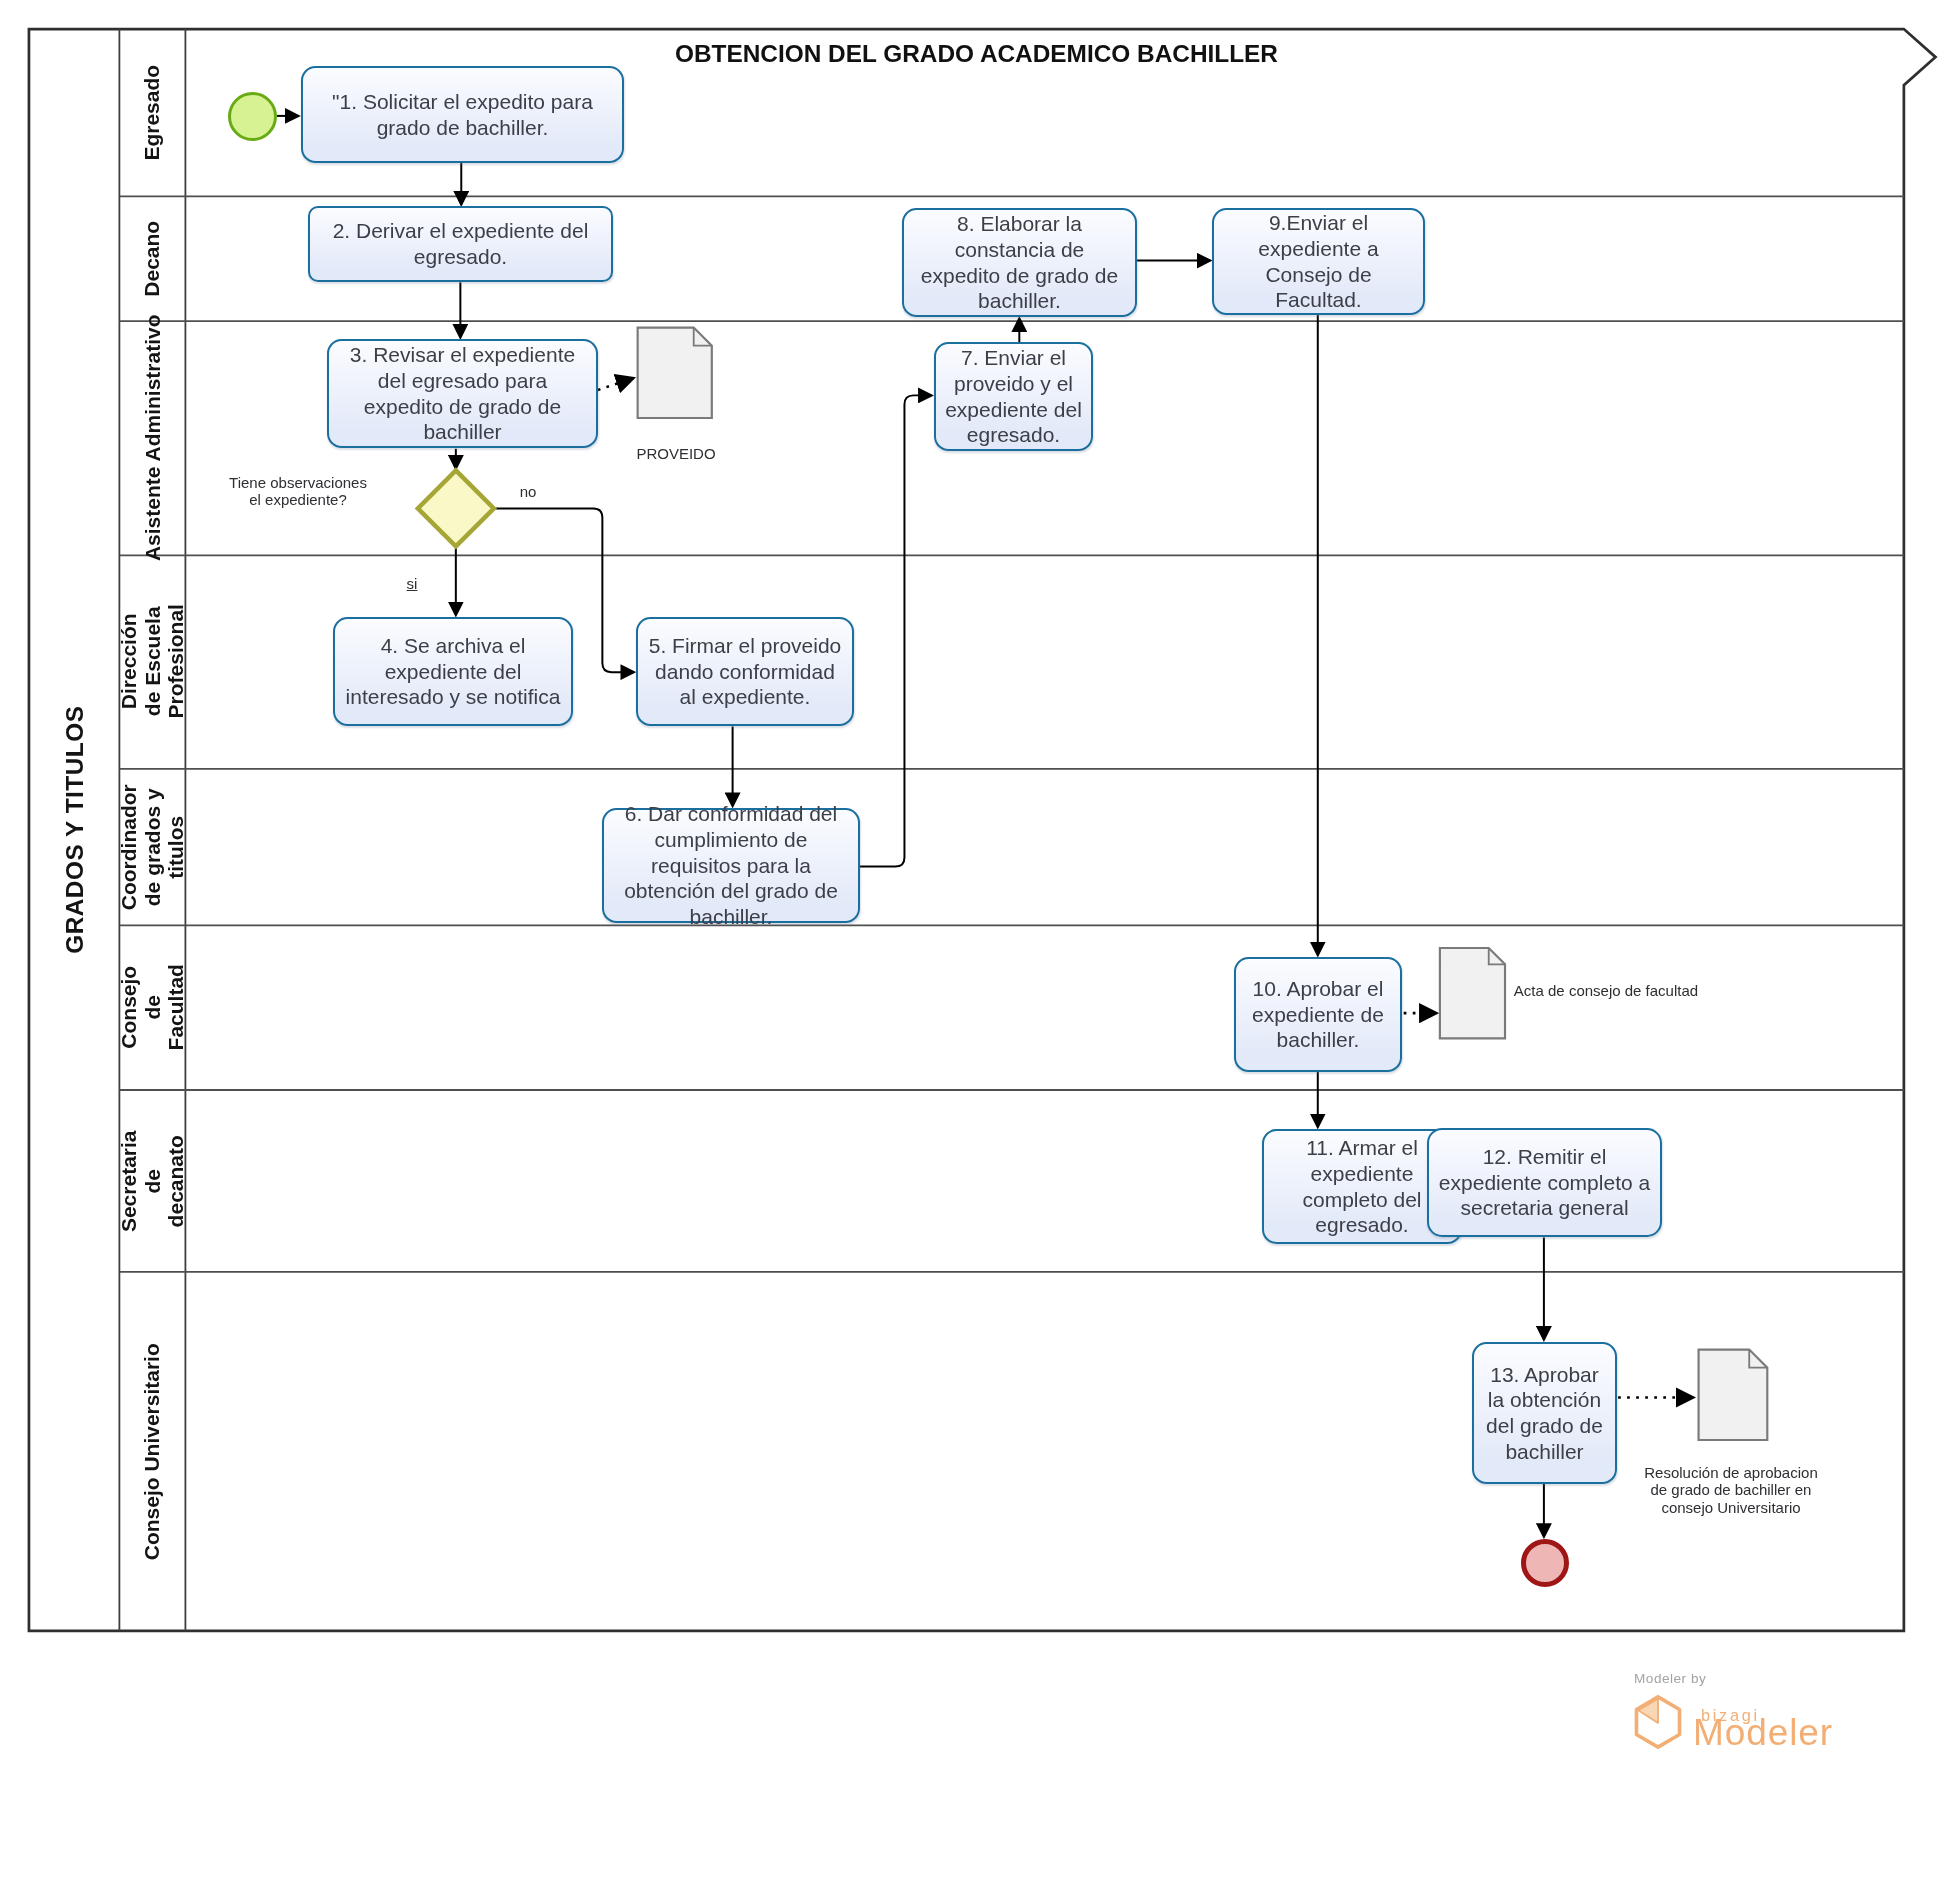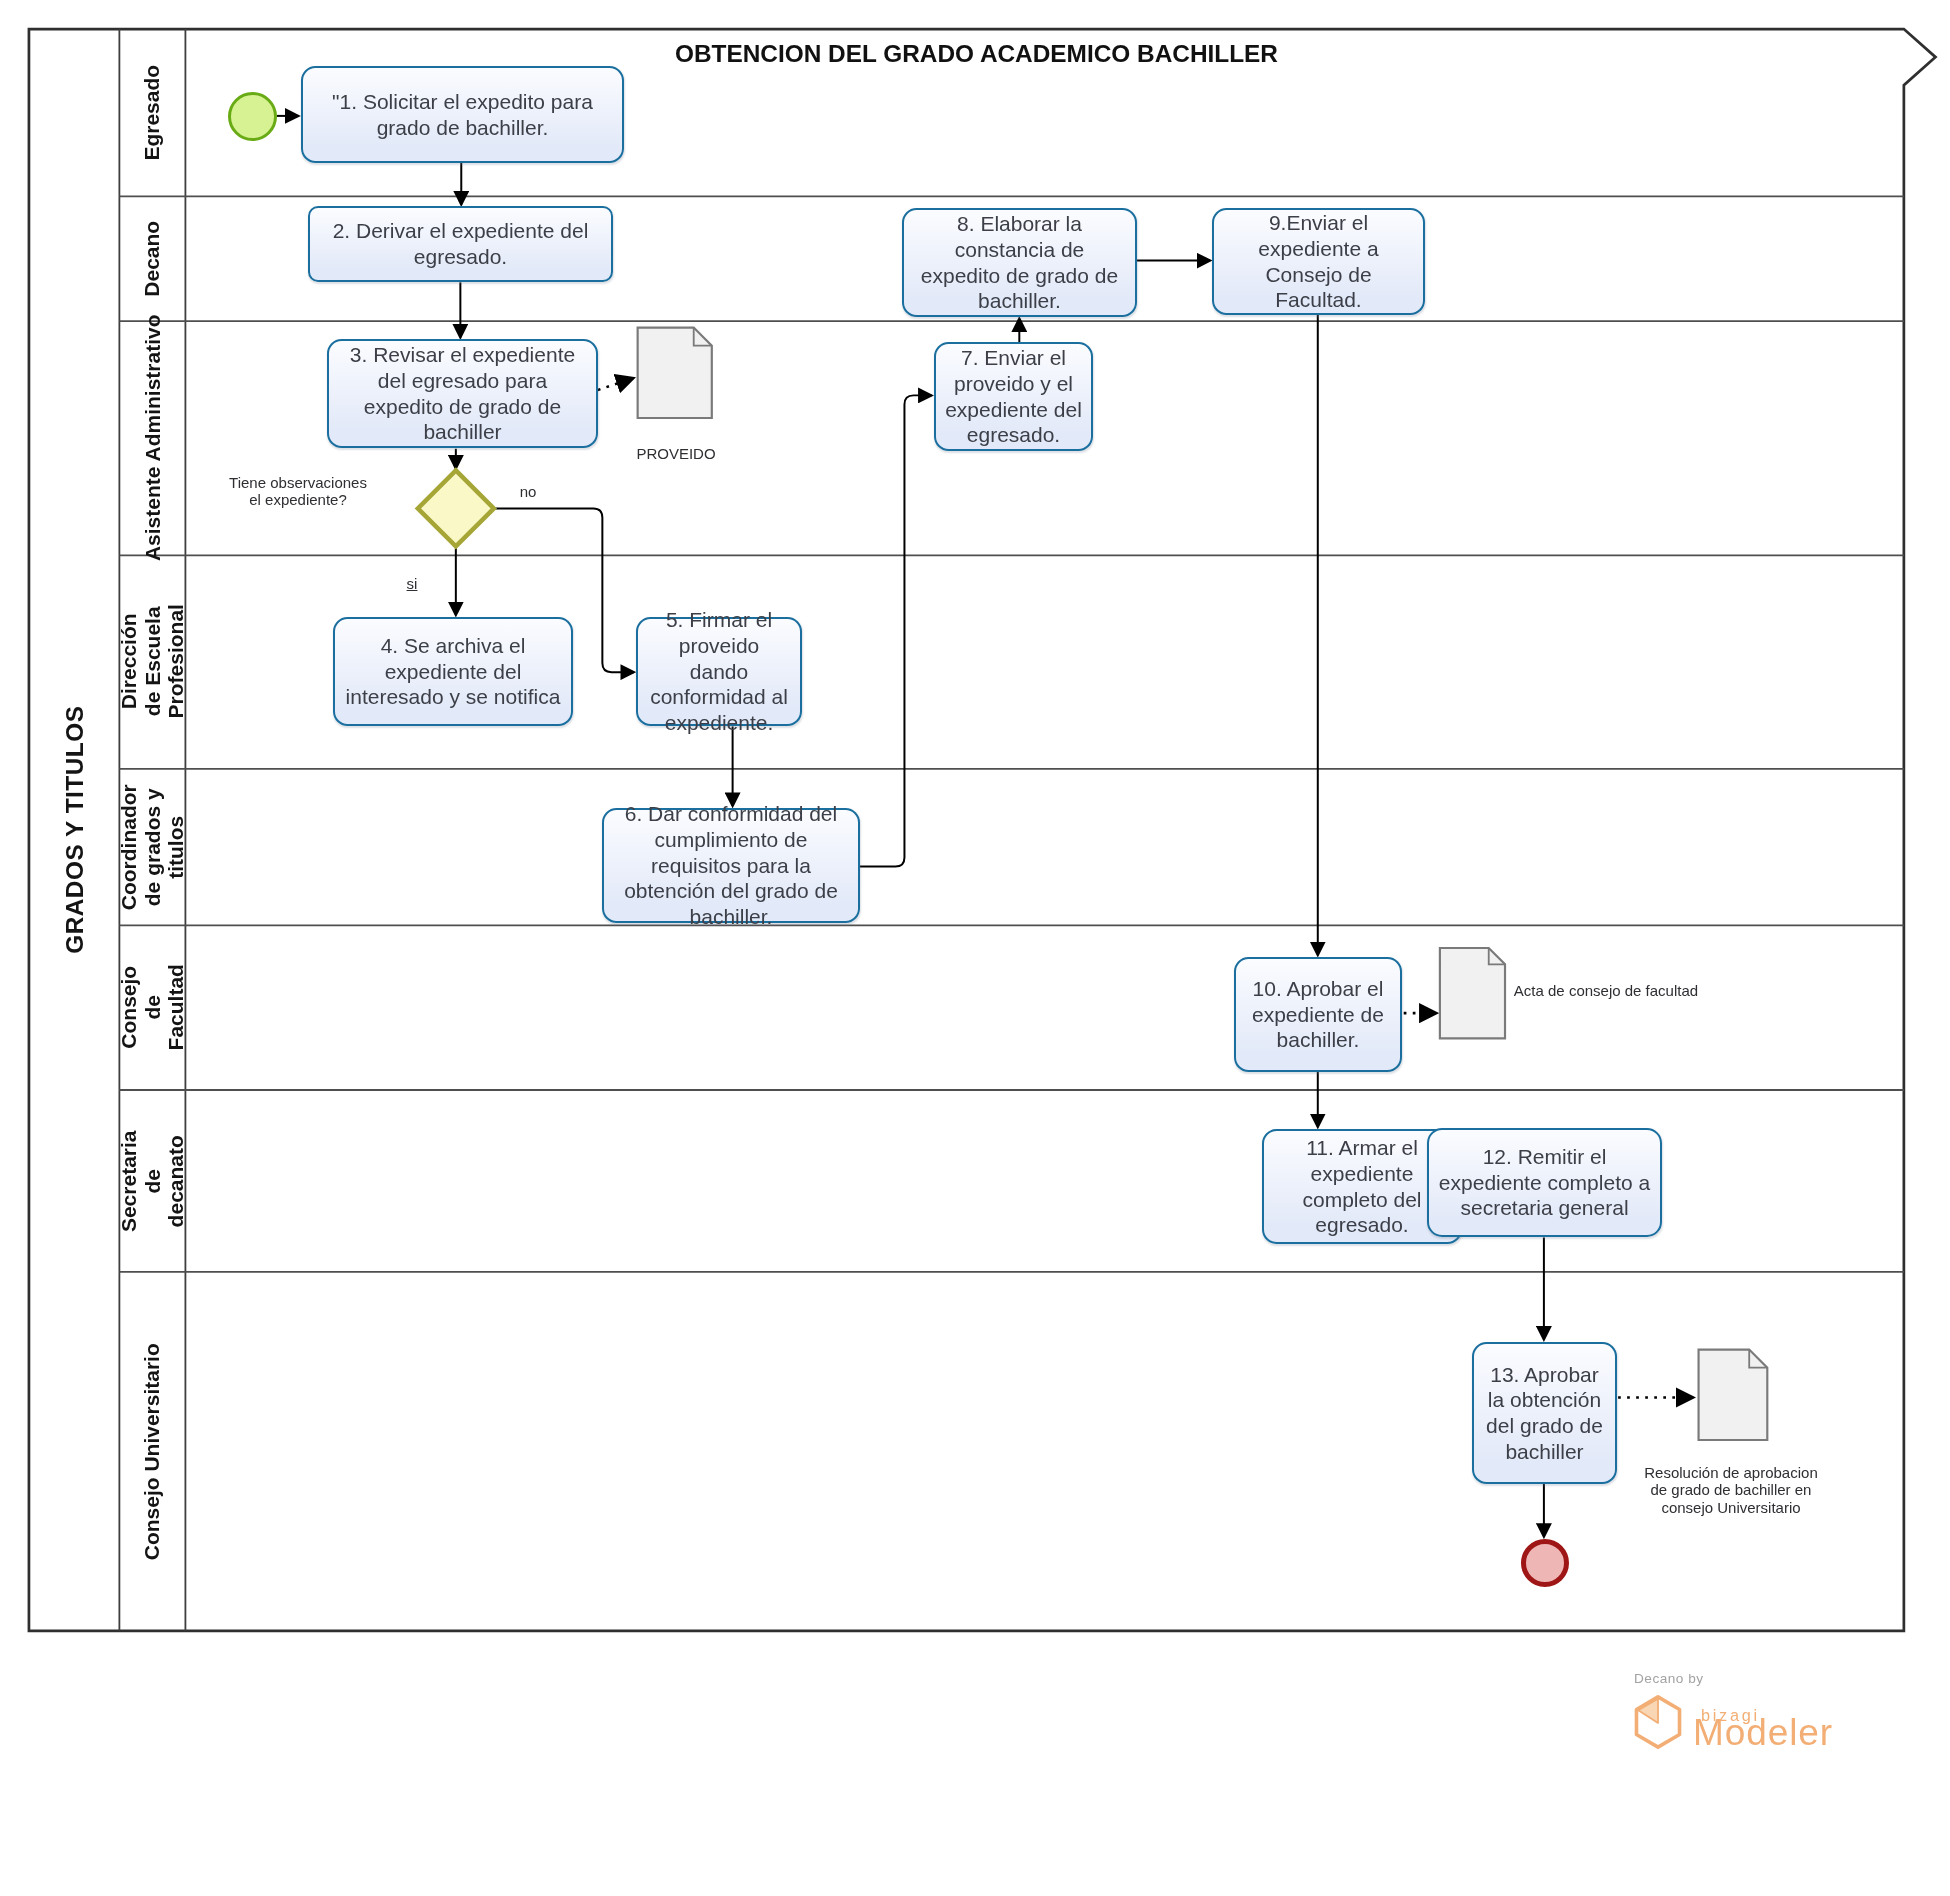--- a/index.html
+++ b/index.html
@@ -134,42 +134,42 @@
       <span class="nowrap">Consejo Universitario</span>
     </div>
 
   <div class="evt start-evt"></div>
   <div class="evt end-evt"></div>
 
   <div class="task" style="left:301px;top:66px;width:323px;height:97px;">"1. Solicitar el expedito para grado de bachiller.</div>
   <div class="task" style="left:308px;top:206px;width:305px;height:76px;border-radius:10px;">2. Derivar el expediente del egresado.</div>
   <div class="task" style="left:327px;top:339px;width:271px;height:109px;">3. Revisar el expediente del egresado para expedito de grado de bachiller</div>
   <div class="task" style="left:333px;top:617px;width:240px;height:109px;">4. Se archiva el expediente del interesado y se notifica</div>
-  <div class="task" style="left:636px;top:617px;width:166px;height:109px;">5. Firmar el proveido dando conformidad al expediente.</div>
+  <div class="task" style="left:636px;top:617px;width:218px;height:109px;">5. Firmar el proveido dando conformidad al expediente.</div>
   <div class="task" style="left:602px;top:808px;width:258px;height:115px;">6. Dar conformidad del cumplimiento de requisitos para la obtención del grado de bachiller.</div>
   <div class="task" style="left:934px;top:342px;width:159px;height:109px;">7. Enviar el proveido y el expediente del egresado.</div>
   <div class="task" style="left:902px;top:208px;width:235px;height:109px;">8. Elaborar la constancia de expedito de grado de bachiller.</div>
   <div class="task" style="left:1212px;top:208px;width:213px;height:107px;">9.Enviar el expediente a Consejo de Facultad.</div>
   <div class="task" style="left:1234px;top:957px;width:168px;height:115px;">10. Aprobar el expediente de bachiller.</div>
   <div class="task" style="left:1262px;top:1129px;width:200px;height:115px;">11. Armar el expediente completo del egresado.</div>
   <div class="task" style="left:1427px;top:1128px;width:235px;height:109px;border-radius:15px;">12. Remitir el expediente completo a secretaria general</div>
   <div class="task" style="left:1472px;top:1342px;width:145px;height:142px;">13. Aprobar la obtención del grado de bachiller</div>
 
   <div class="lbl pre" style="left:194px;top:474px;width:208px;">Tiene observaciones
 el expediente?</div>
   <div class="lbl" style="left:507px;top:483px;width:42px;">no</div>
   <div class="lbl" style="left:391px;top:575px;width:42px;text-decoration:underline;">si</div>
 
   <div class="lbl" style="left:597px;top:445px;width:158px;">PROVEIDO</div>
   <div class="lbl" style="left:1493px;top:982px;width:226px;">Acta de consejo de facultad</div>
   <div class="lbl pre" style="left:1590px;top:1464px;width:282px;">Resolución de aprobacion
 de grado de bachiller en
 consejo Universitario</div>
 
-  <div class="footer-powered">Decano by</div>
+  <div class="footer-powered">Modeler by</div>
   <svg style="position:absolute;left:1632px;top:1693px;" width="52" height="58" viewBox="0 0 58 64">
     <polygon points="29,4 53,18 53,46 29,60 5,46 5,18" fill="none" stroke="#f2ae74" stroke-width="4" stroke-linejoin="round"></polygon>
     <polygon points="7,19 29,6 29,33" fill="#f9d6b4" stroke="#f2ae74" stroke-width="2" stroke-linejoin="round"></polygon>
   </svg>
   <div class="footer-bizagi">bizagi</div>
   <div class="footer-modeler">Modeler</div>
 
 </div>
 
 

